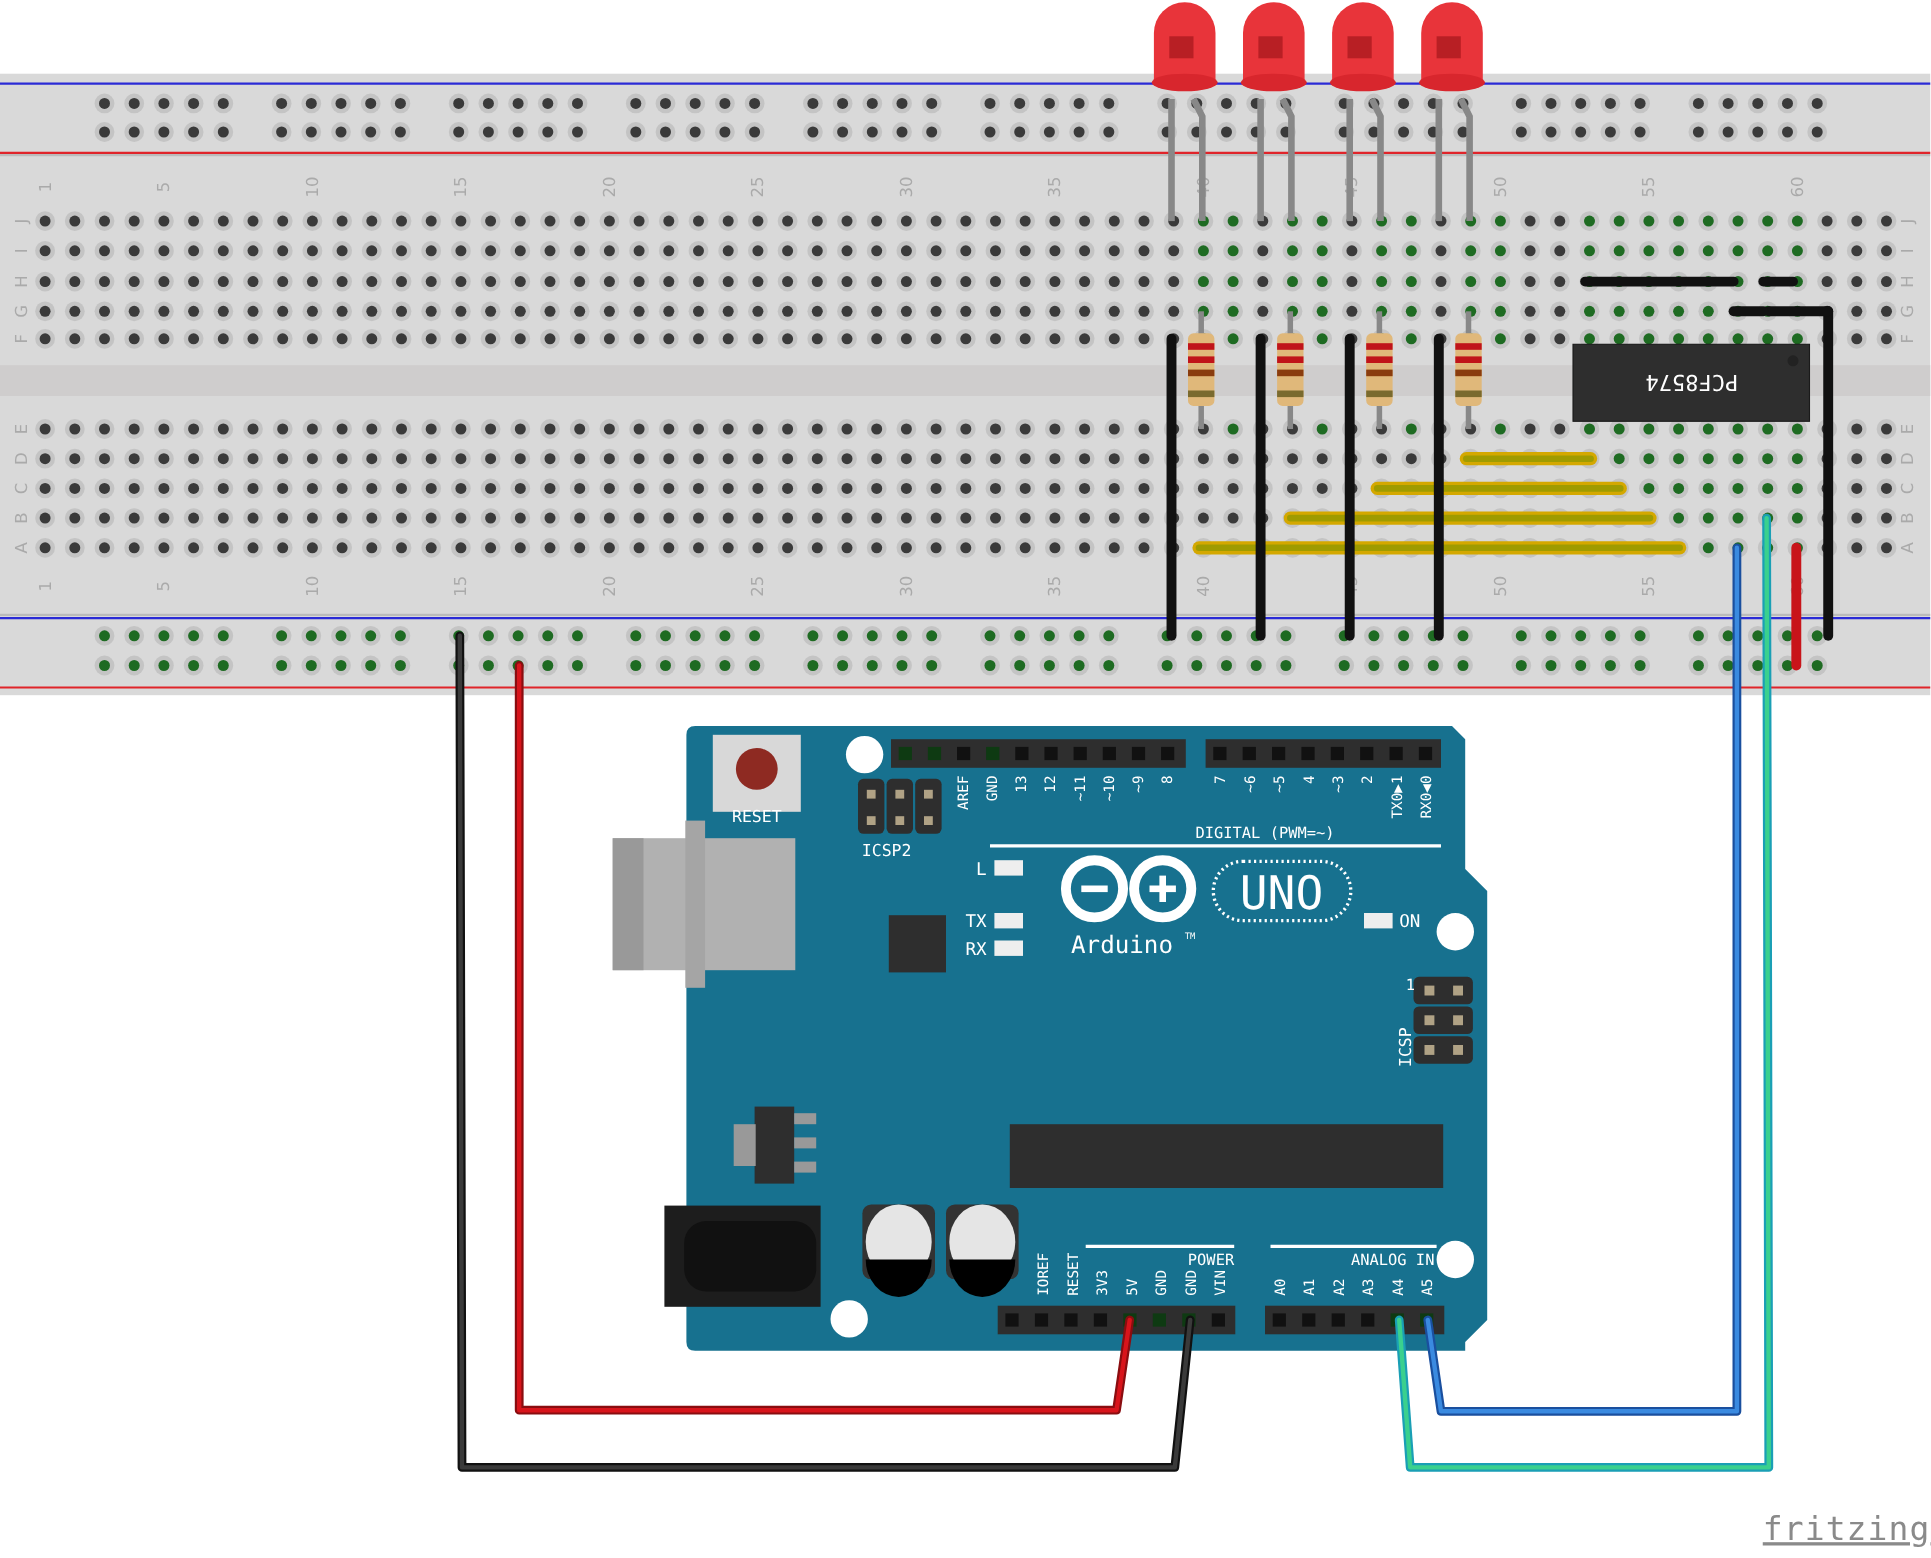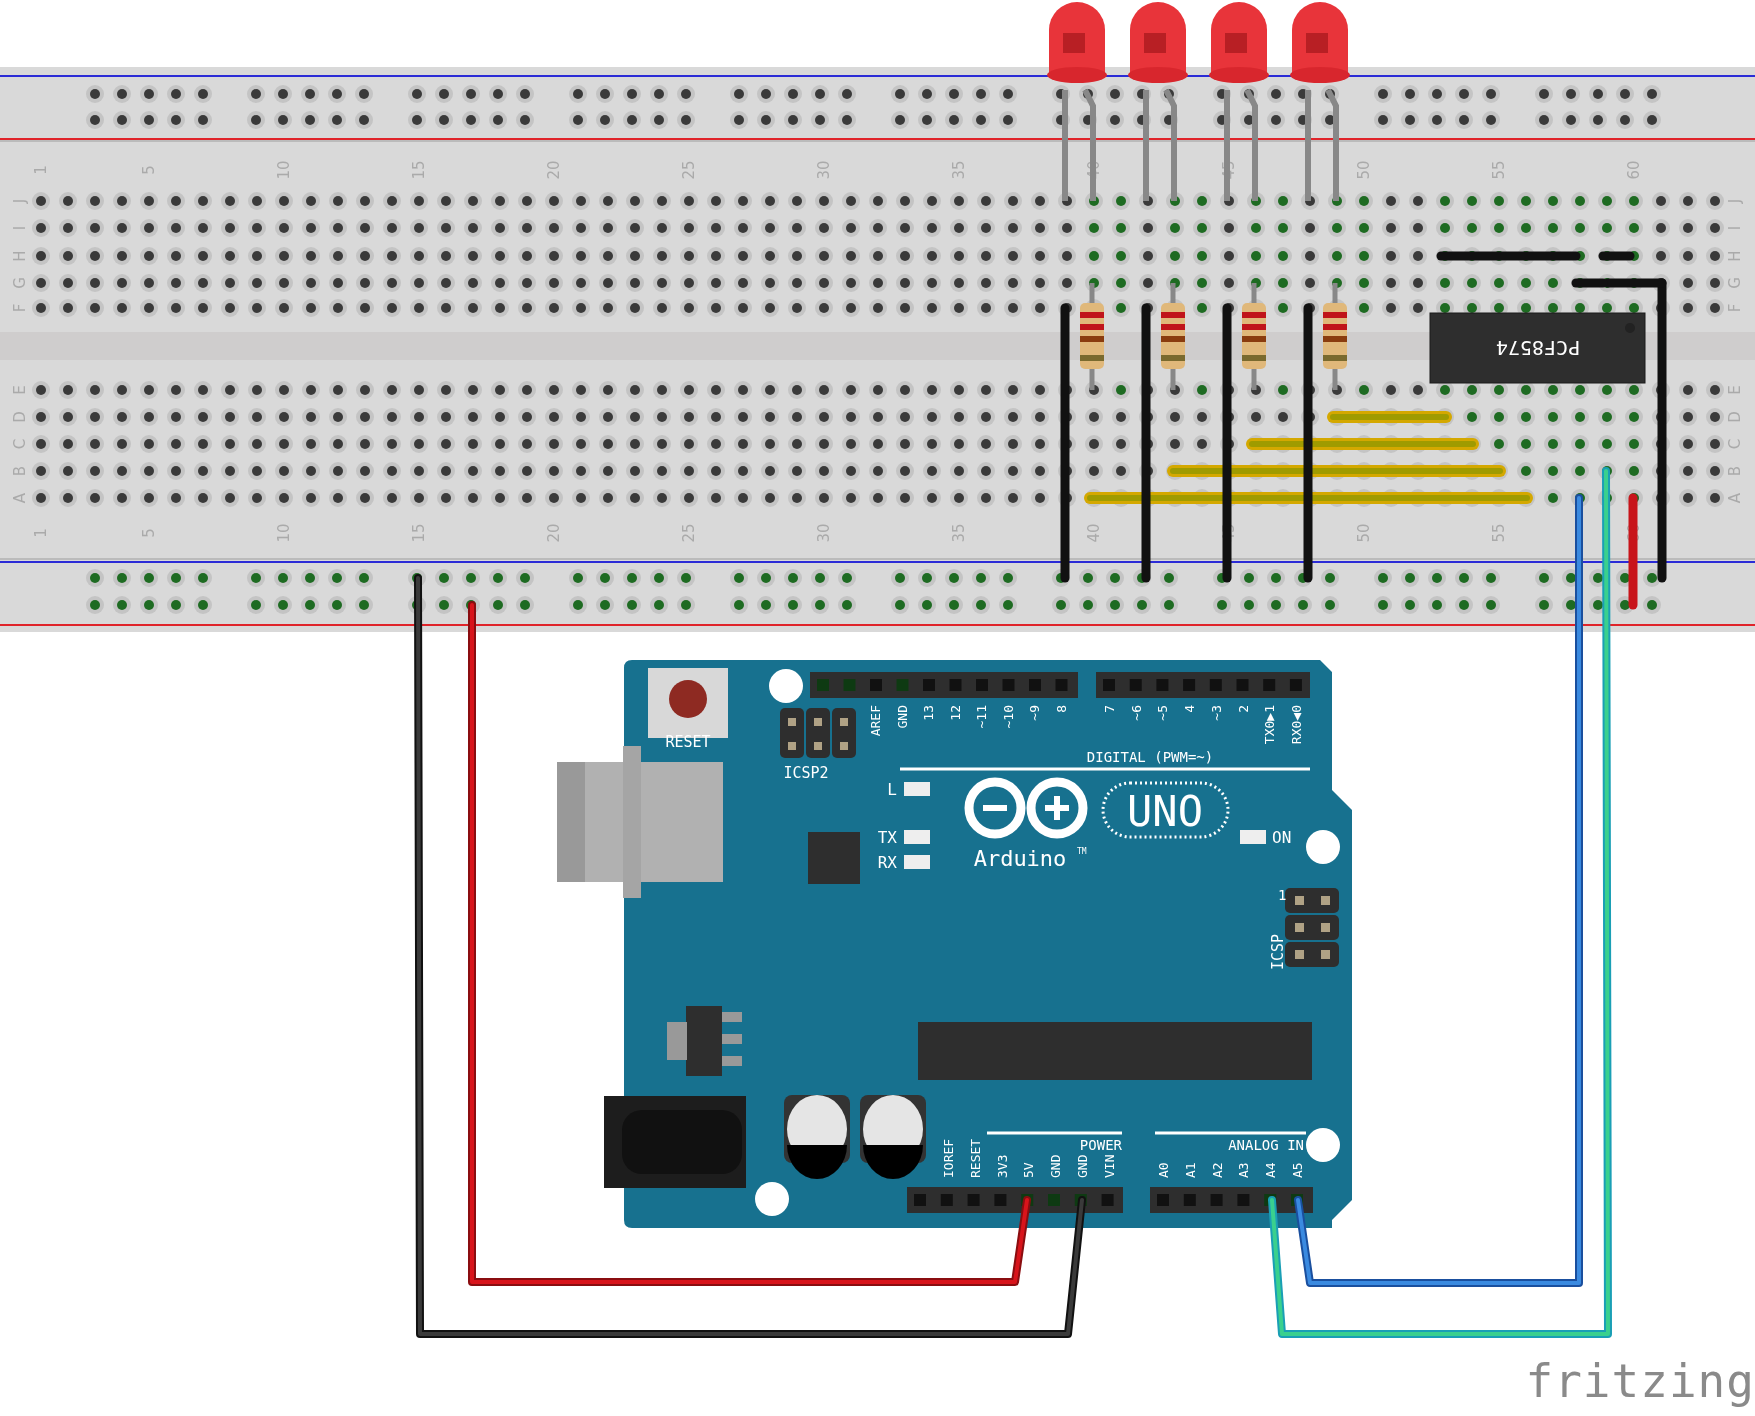--- a/index.html
+++ b/index.html
@@ -1,20 +1,20 @@
 <!DOCTYPE html>
 <html><head>
 <meta charset="utf-8">
 <style>
   html,body{margin:0;padding:0;background:#fff;}
   body{width:1755px;height:1416px;position:relative;overflow:hidden;font-family:"DejaVu Sans Mono",monospace;}
   svg{position:absolute;left:0;top:0;}
   .lbl{font-family:"DejaVu Sans Mono",monospace;fill:#fff;}
   .bbnum{font-family:"DejaVu Sans",sans-serif;fill:#aaa;font-size:15px;}
-  .fritz{position:absolute;right:0;bottom:8px;font-family:"DejaVu Sans Mono",monospace;font-size:46px;color:#8a8a8a;letter-spacing:1px;}
+  .fritz{position:absolute;right:0;bottom:8px;font-family:"DejaVu Sans Mono",monospace;font-size:30px;color:#8a8a8a;letter-spacing:1px;text-decoration:underline;}
 </style>
 </head>
 <body>
 
 <svg id="scene" width="1755" height="1416" viewBox="0 0 1755 1416">
 
   <g id="breadboard">
     <rect x="0" y="67" width="1755" height="565" fill="#d9d9d9"></rect>
     <rect x="0" y="140" width="1755" height="2" fill="#bbb"></rect>
     <rect x="0" y="558" width="1755" height="2" fill="#bbb"></rect>

